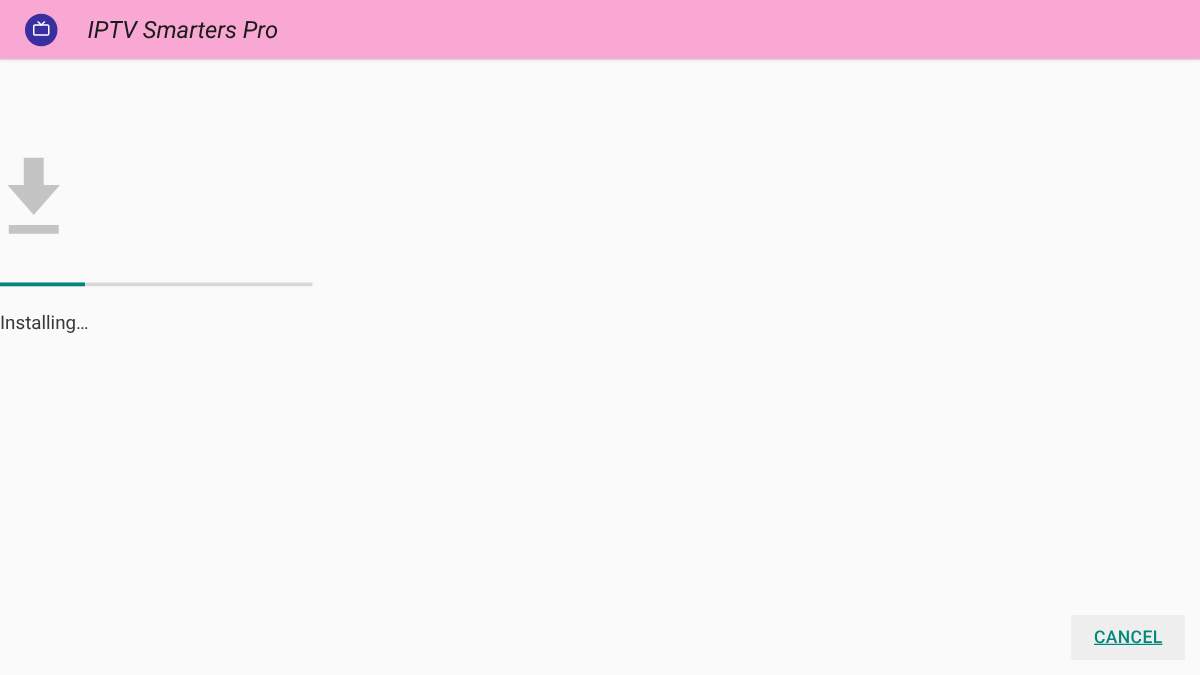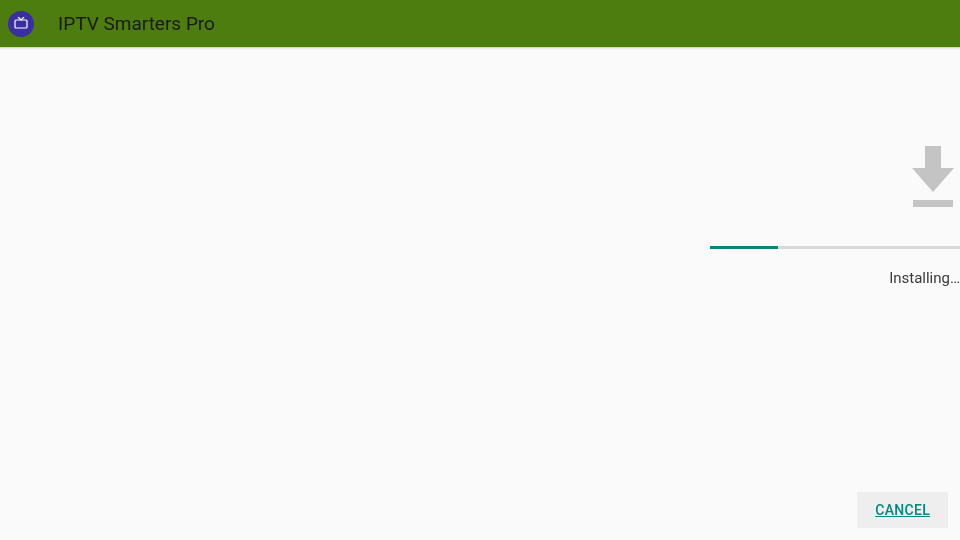--- a/index.html
+++ b/index.html
@@ -10,26 +10,27 @@
     body {
       width: 960px;
       height: 540px;
       background: #fafafa;
       font-family: Roboto, "Helvetica Neue", Arial, sans-serif;
       overflow: hidden;
       position: relative;
     }
     .header {
       height: 48px;
-      background: #4d7c0f;
+      background: #f9a8d4;
       border-bottom: 1px solid #d6d6d6;
       display: flex;
       align-items: center;
-      padding: 0 8px;
+      padding: 0 20px;
       box-shadow: 0 1px 2px rgba(0,0,0,0.08);
+      font-style: italic;
     }
     .app-icon {
       width: 26px;
       height: 26px;
       border-radius: 50%;
       background: #3a2fa0;
       display: flex;
       align-items: center;
       justify-content: center;
       margin-right: 24px;
@@ -45,23 +46,23 @@
       font-weight: 400;
     }
     .content {
       position: absolute;
       top: 48px;
       left: 0;
       right: 0;
       bottom: 0;
       display: flex;
       flex-direction: column;
-      align-items: flex-end;
+      align-items: flex-start;
       justify-content: flex-start;
-      padding-top: 98px;
+      padding-top: 78px;
     }
     .download-icon {
       margin-bottom: 32px;
     }
     .progress-bar {
       width: 250px;
       height: 3px;
       background: #d9d9d9;
       position: relative;
       margin-bottom: 16px;

